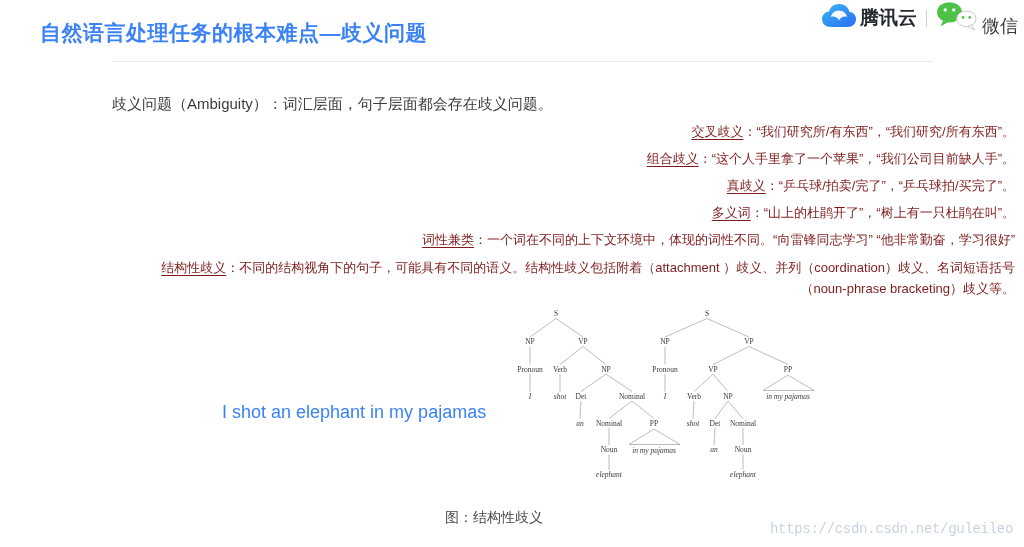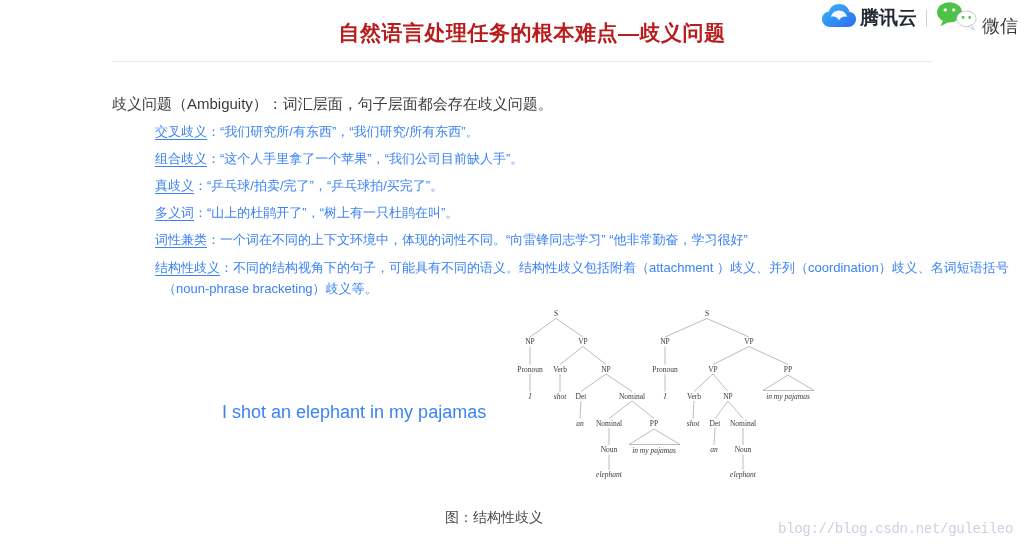--- a/index.html
+++ b/index.html
@@ -1,27 +1,27 @@
 <!DOCTYPE html>
 <html><head>
 <meta charset="utf-8">
 <style>
   html,body{margin:0;padding:0;background:#fff;}
   .page{position:relative;width:1024px;height:547px;background:#ffffff;overflow:hidden;
         font-family:"Liberation Sans",sans-serif;color:#3f3f3f;}
-  .title{position:absolute;left:40px;right:0;top:19px;text-align:center;
-         font-size:21px;font-weight:700;color:#b91c1c;letter-spacing:.5px;}
+  .title{position:absolute;left:40px;right:0;top:19px;text-align:left;
+         font-size:21px;font-weight:700;color:#3b82f6;letter-spacing:.5px;}
   .brand{position:absolute;top:1px;right:6px;height:34px;display:flex;align-items:center;}
   .brand .tc-label{font-size:19px;font-weight:700;color:#24292f;margin-left:3px;}
   .brand .sep{width:1px;height:17px;background:#cfcfcf;margin:0 9px;}
   .brand .wx-label{font-size:18px;color:#3a3a3a;margin-left:4px;margin-top:16px;}
   .divider{position:absolute;left:112px;top:61px;width:821px;height:1px;background:#ececec;}
   .intro{position:absolute;left:112px;top:79px;font-size:15px;font-weight:400;color:#3c3c3c;line-height:20px;}
   .bullets{position:absolute;left:155px;top:118px;width:860px;}
-  .bullet{line-height:27px;font-size:13px;color:#3b82f6;white-space:nowrap;}
+  .bullet{line-height:27px;font-size:13px;color:#7f1d1d;white-space:nowrap;text-align:right;}
   .bullet.multi{line-height:21px;padding-top:4px;white-space:normal;}
   .bullet .term{text-decoration:underline;text-underline-offset:3px;}
   .bullet .line2{display:block;margin-left:8px;}
   .sentence{position:absolute;left:222px;top:402px;font-size:18px;color:#3b82f6;}
   .trees{position:absolute;left:480px;top:300px;width:360px;height:200px;}
   .caption{position:absolute;left:445px;top:508px;font-size:14px;color:#4a4a4a;line-height:18px;}
   .watermark{position:absolute;right:11px;top:521px;font-family:"Liberation Mono",monospace;
              font-size:14px;letter-spacing:-0.3px;color:#c9d2e0;}
 </style>
 </head>
@@ -136,15 +136,15 @@
         <text x="213" y="125.5" text-anchor="middle" font-size="7.5" fill="#3a3a3a" font-family="&quot;Liberation Serif&quot;, serif" font-style="italic">shot</text>
         <text x="235" y="125.5" text-anchor="middle" font-size="7.5" fill="#3a3a3a" font-family="&quot;Liberation Serif&quot;, serif">Det</text>
         <text x="263" y="125.5" text-anchor="middle" font-size="7.5" fill="#3a3a3a" font-family="&quot;Liberation Serif&quot;, serif">Nominal</text>
         <text x="234" y="152" text-anchor="middle" font-size="7.5" fill="#3a3a3a" font-family="&quot;Liberation Serif&quot;, serif" font-style="italic">an</text>
         <text x="263" y="152" text-anchor="middle" font-size="7.5" fill="#3a3a3a" font-family="&quot;Liberation Serif&quot;, serif">Noun</text>
         <text x="263" y="177" text-anchor="middle" font-size="7.5" fill="#3a3a3a" font-family="&quot;Liberation Serif&quot;, serif" font-style="italic">elephant</text>
       </svg></div>
 
   <div class="caption">图：结构性歧义</div>
 
-  <div class="watermark">blog://blog.csdn.net/guleileo</div>
+  <div class="watermark">https://csdn.csdn.net/guleileo</div>
 
 </div>
 
 </body></html>

